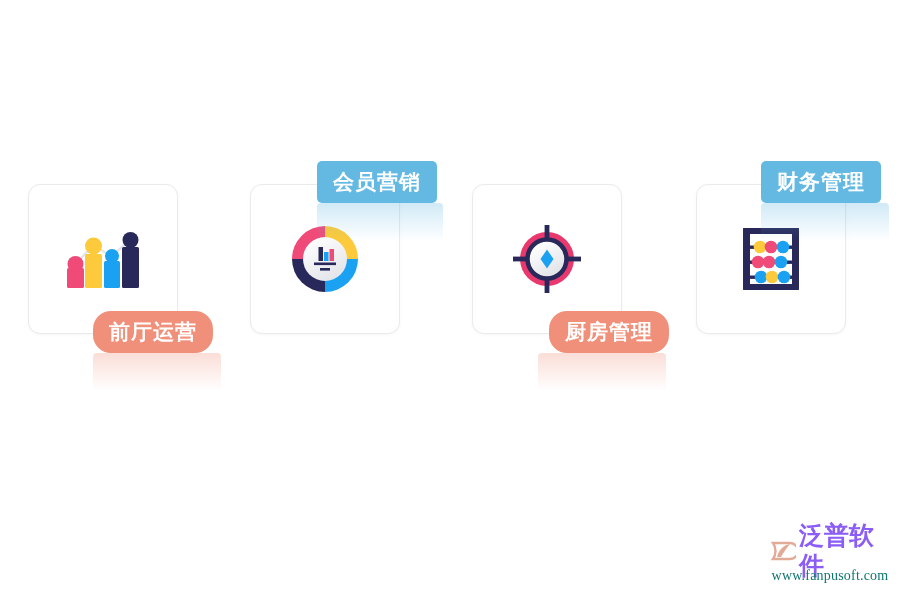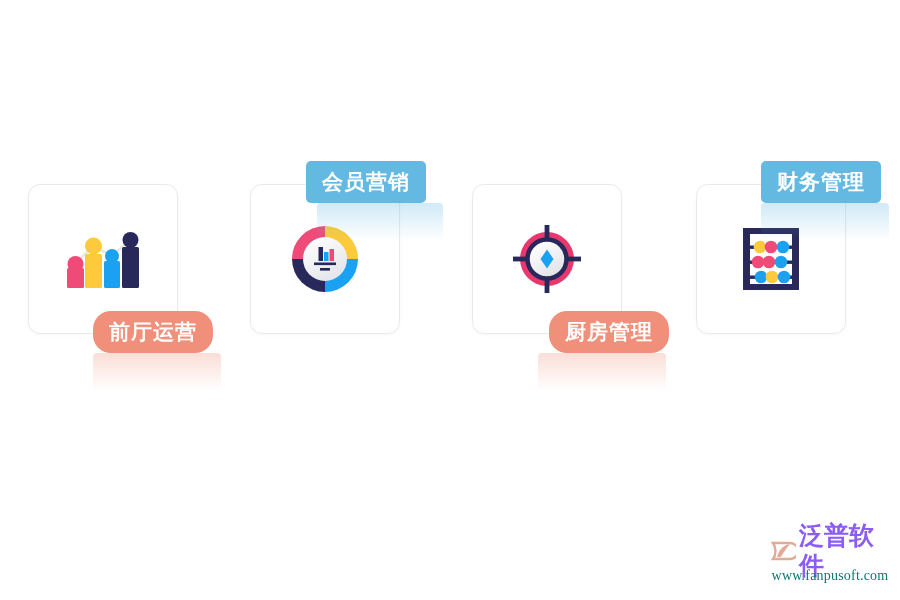--- a/index.html
+++ b/index.html
@@ -89,21 +89,21 @@
 
   
   #module-1 { left: 28px;  top: 184px; }
   #module-2 { left: 250px; top: 184px; }
   #module-3 { left: 472px; top: 184px; }
   #module-4 { left: 696px; top: 184px; }
 
   #label-1 { left: 93px;  top: 311px; }
   #reflect-1 { left: 93px; top: 353px; width: 128px; }
 
-  #label-2 { left: 306px; top: 161px; }
+  #label-2 { left: 317px; top: 161px; }
   #reflect-2 { left: 317px; top: 203px; width: 126px; }
 
   #label-3 { left: 538px; top: 311px; margin-left: 11px; }
   #reflect-3 { left: 538px; top: 353px; width: 128px; }
 
   #label-4 { left: 761px; top: 161px; text-align: center; }
   #reflect-4 { left: 761px; top: 203px; width: 128px; }
 
   
   #watermark {

